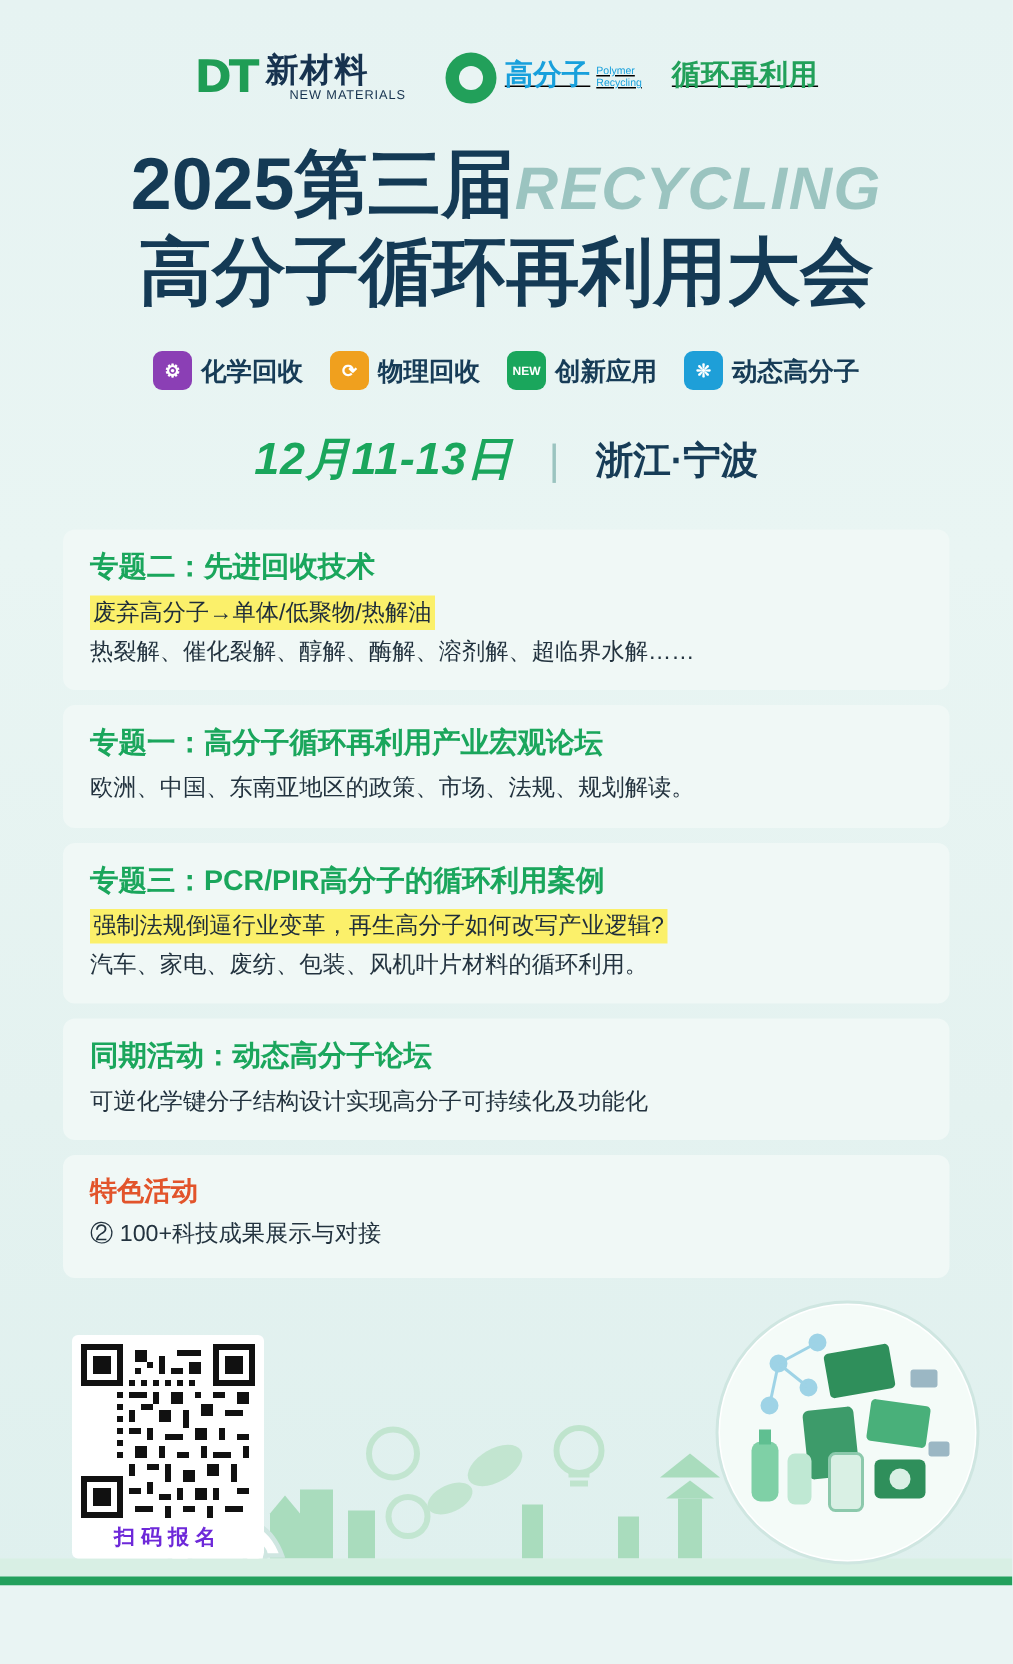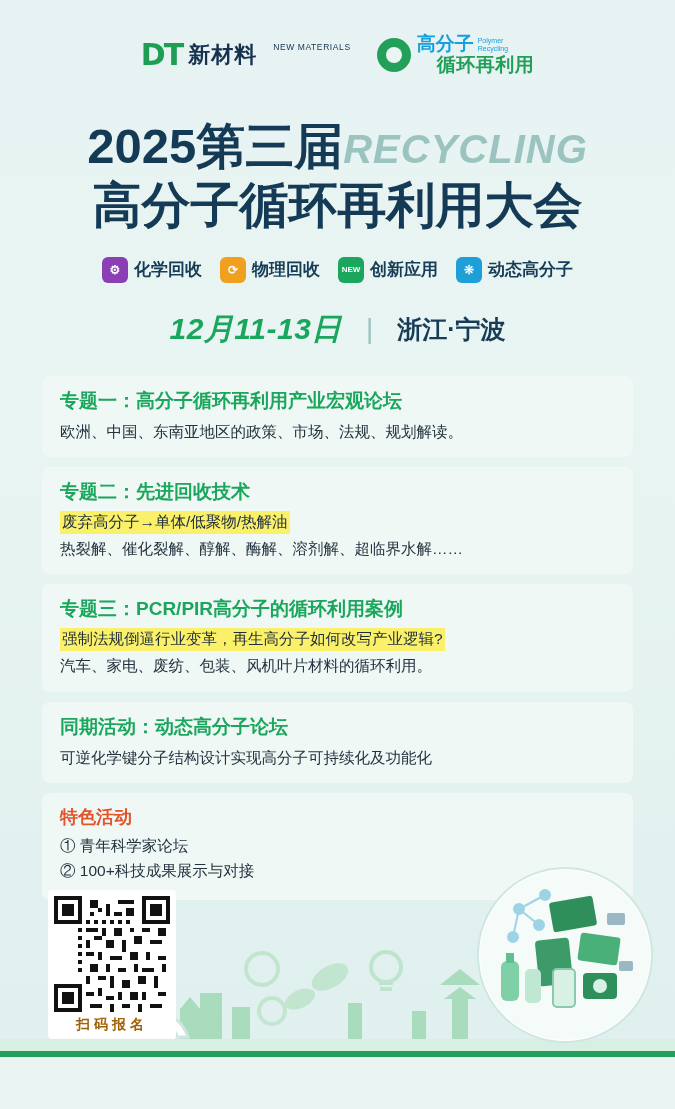--- a/index.html
+++ b/index.html
@@ -37,21 +37,21 @@
   }
   .logo-dt-mark {
     font-size: 30px;
     font-weight: bold;
     color: #1f9d55;
     letter-spacing: -2px;
     font-family: "DejaVu Sans", sans-serif;
   }
   .logo-dt-text {
     display: flex;
-    flex-direction: row;
+    flex-direction: column;
     line-height: 1.05;
   }
   .logo-dt-cn {
     font-size: 22px;
     font-weight: bold;
     color: #16324f;
     letter-spacing: 1px;
   }
   .logo-dt-en {
     font-size: 8.5px;
@@ -76,22 +76,23 @@
     position: absolute;
     left: 9px;
     top: 9px;
     width: 16px;
     height: 16px;
     border-radius: 50%;
     background: #e9f4f3;
   }
   .logo-poly-text {
     display: flex;
-    flex-direction: column;
+    flex-direction: row;
     line-height: 1.1;
+    text-decoration: underline;
   }
   .logo-poly-line1 {
     display: flex;
     align-items: flex-end;
     gap: 4px;
   }
   .logo-poly-cn1 {
     font-size: 19px;
     font-weight: bold;
     color: #18a0dc;
@@ -106,21 +107,21 @@
     font-size: 19px;
     font-weight: bold;
     color: #22a05a;
     letter-spacing: 0.5px;
     margin-left: 20px;
   }
 
   
   .title-block {
     text-align: center;
-    margin-top: 42px;
+    margin-top: 26px;
   }
   .title-line1 {
     font-size: 49px;
     font-weight: bold;
     color: #143a55;
     letter-spacing: 0px;
     line-height: 1.15;
   }
   .title-line1 .recycling {
     color: #9bc4c0;
@@ -270,21 +271,21 @@
     text-align: center;
   }
   .qr-img {
     width: 116px;
     height: 116px;
     display: block;
   }
   .qr-caption {
     font-size: 14px;
     font-weight: bold;
-    color: #a16207;
+    color: #6d28d9;
     letter-spacing: 4px;
     padding: 4px 0 3px 0;
   }
   .circle-art {
     position: absolute;
     right: 22px;
     bottom: 14px;
     width: 172px;
     height: 172px;
     border-radius: 50%;
@@ -357,44 +358,43 @@
 
   <div class="date-row">
     <span class="date-main">12月11-13日</span>
     <span class="date-sep">|</span>
     <span class="date-place">浙江·宁波</span>
   </div>
 
   <div class="cards">
 
     <div class="card">
-      <div class="card-title">专题一：高分子循环再利用产业宏观论坛</div>
-      <div class="card-desc">欧洲、中国、东南亚地区的政策、市场、法规、规划解读。</div>
-    </div>
-
-    <div class="card">
       <div class="card-title">专题二：先进回收技术</div>
       <div><span class="card-sub-hl">废弃高分子→单体/低聚物/热解油</span></div>
       <div class="card-desc">热裂解、催化裂解、醇解、酶解、溶剂解、超临界水解……</div>
+    </div>
+
+    <div class="card">
+      <div class="card-title">专题一：高分子循环再利用产业宏观论坛</div>
+      <div class="card-desc">欧洲、中国、东南亚地区的政策、市场、法规、规划解读。</div>
     </div>
 
     <div class="card">
       <div class="card-title">专题三：PCR/PIR高分子的循环利用案例</div>
       <div><span class="card-sub-hl">强制法规倒逼行业变革，再生高分子如何改写产业逻辑?</span></div>
       <div class="card-desc">汽车、家电、废纺、包装、风机叶片材料的循环利用。</div>
     </div>
 
     <div class="card">
       <div class="card-title">同期活动：动态高分子论坛</div>
       <div class="card-desc">可逆化学键分子结构设计实现高分子可持续化及功能化</div>
     </div>
 
     <div class="special">
       <div class="special-title">特色活动</div>
-      <div class="special-item">① 青年科学家论坛</div>
       <div class="special-item">② 100+科技成果展示与对接</div>
     </div>
   </div>
 
   <div class="footer">
 
     <svg class="skyline" viewBox="0 0 675 150" preserveAspectRatio="none">
 
       <g fill="#bfe4cd" opacity="0.9">
         <ellipse cx="330" cy="70" rx="20" ry="11" transform="rotate(-30 330 70)"></ellipse>

